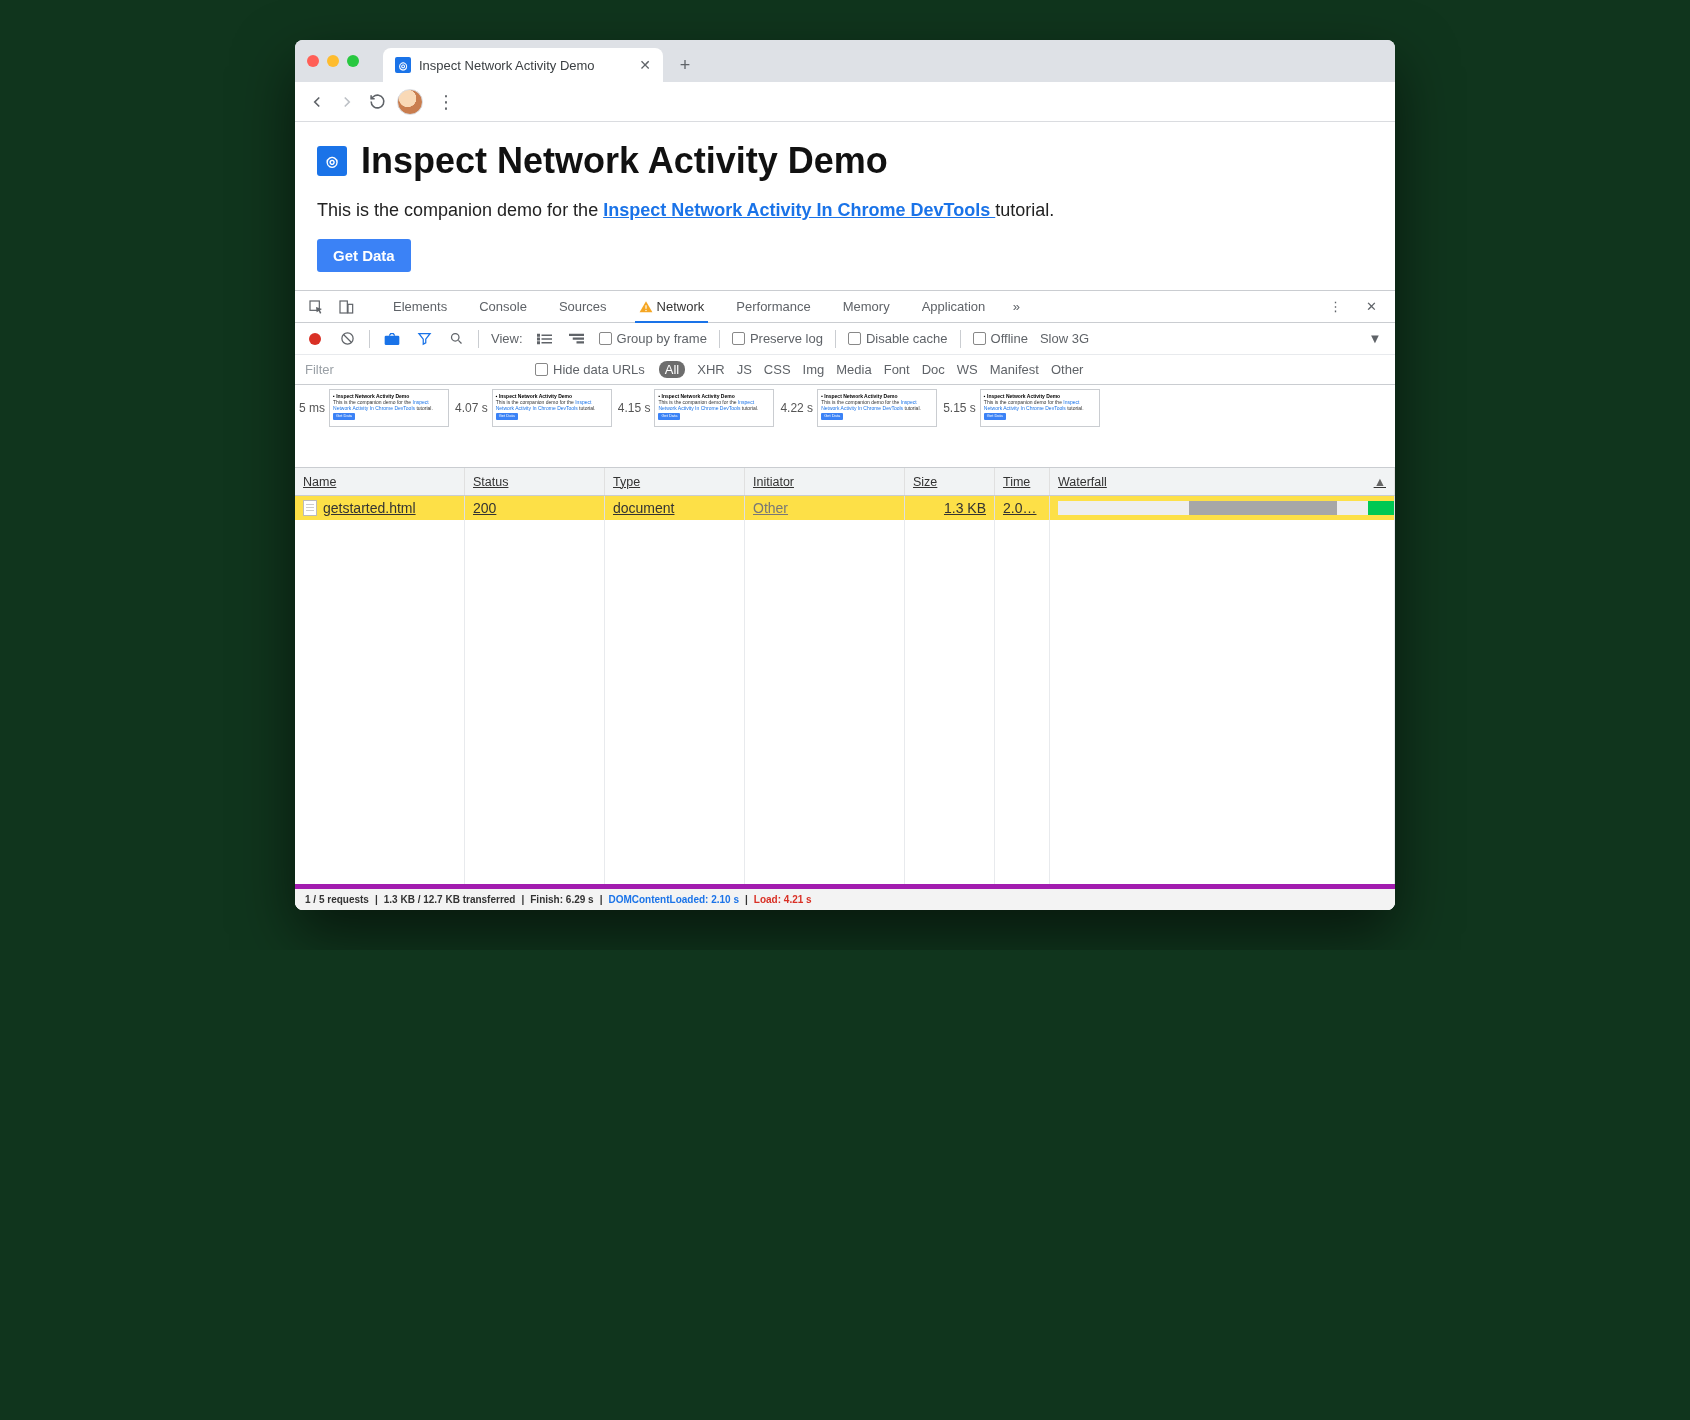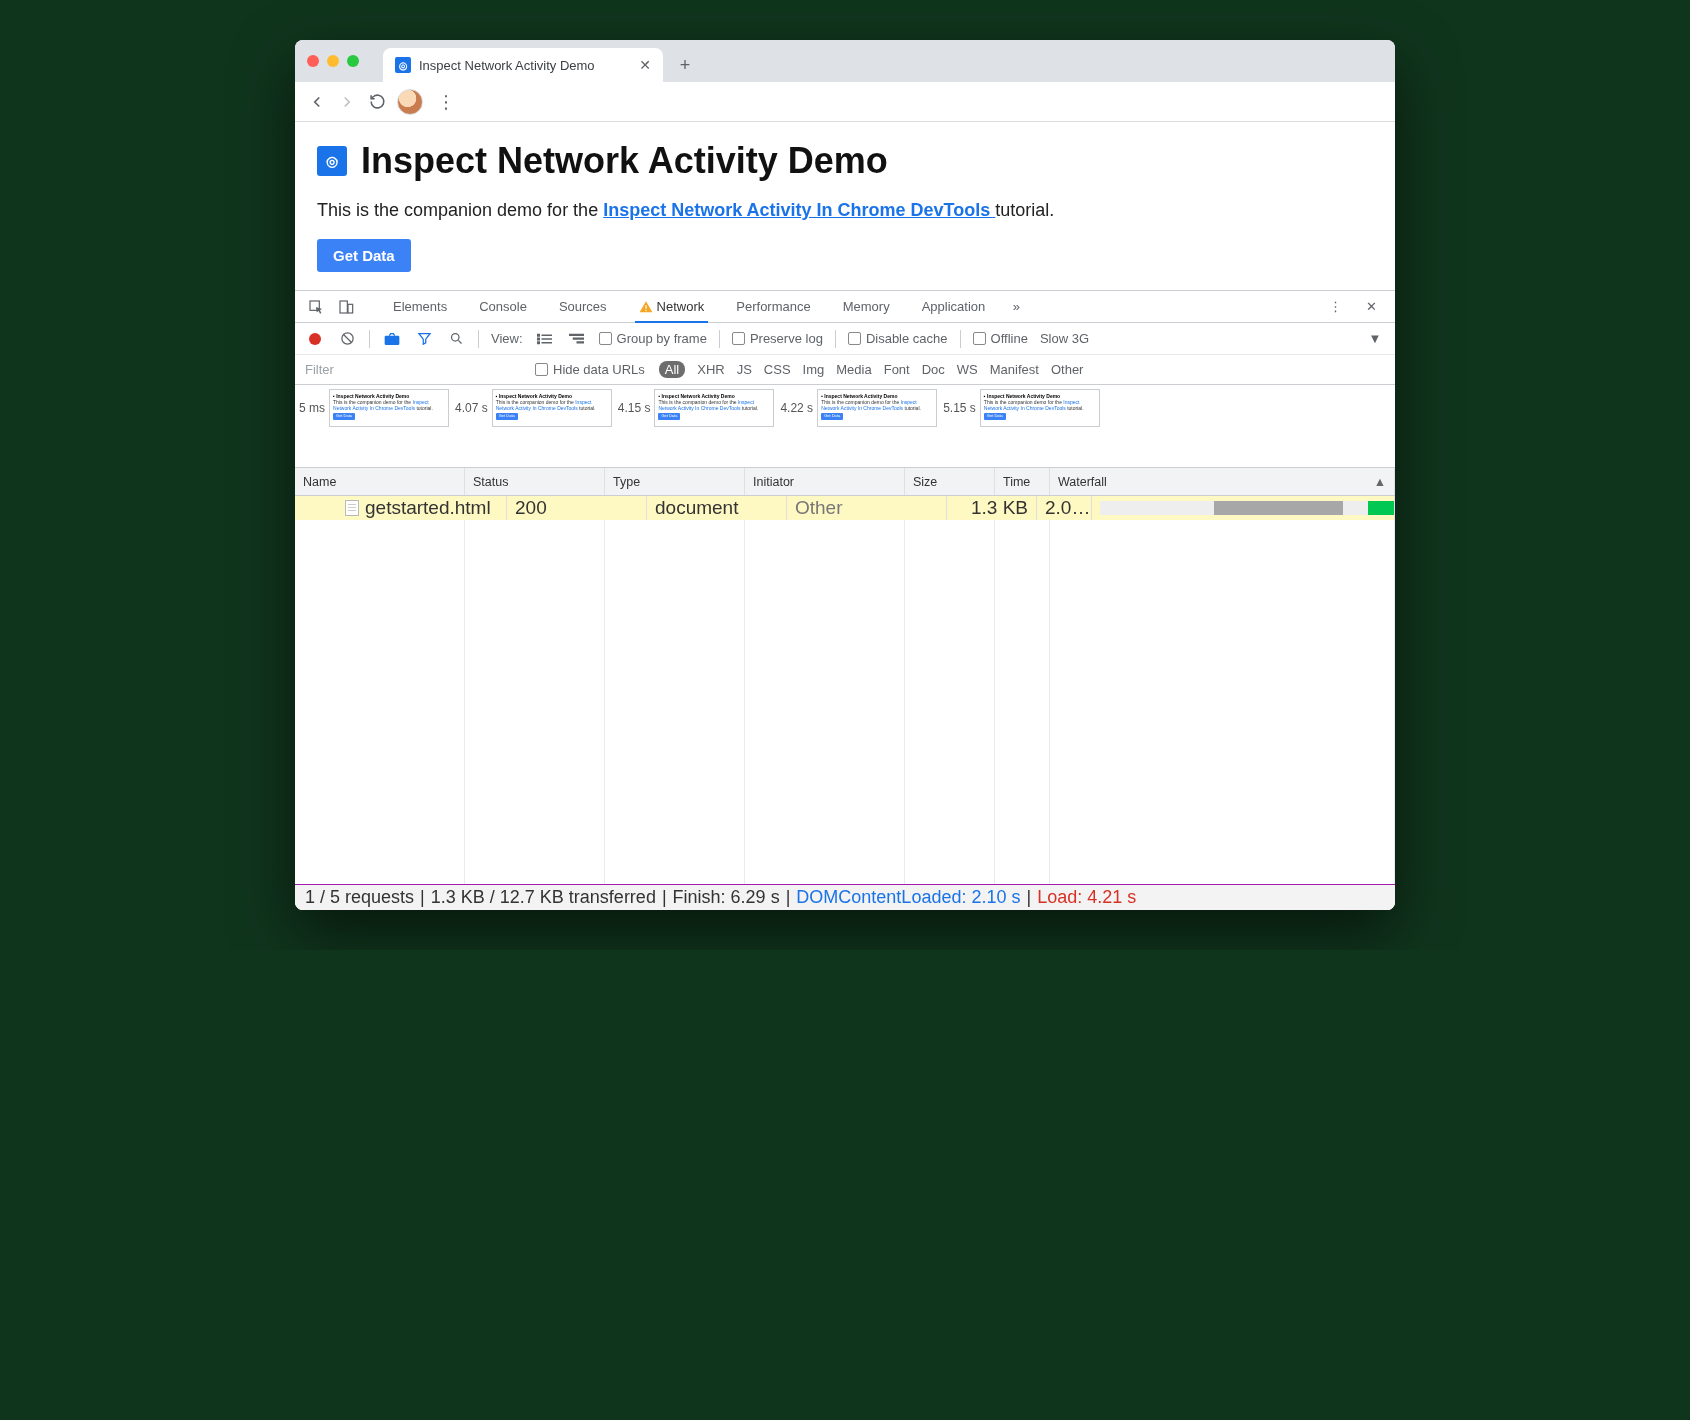--- a/index.html
+++ b/index.html
@@ -72,38 +72,38 @@
   .frame{display:flex;flex-direction:row;align-items:center;gap:4px;}
   .frame .ts{font-size:12px;color:#555;}
   .thumb{width:120px;height:38px;border:1px solid #cacdd1;background:#fff;padding:3px;font-size:5px;line-height:1.2;overflow:hidden;}
   .thumb .th-title{font-weight:700;color:#000;font-size:5px;white-space:nowrap;}
   .thumb .th-link{color:#1a73e8;}
   .thumb .th-btn{display:inline-block;background:#3b82f6;color:#fff;font-size:4px;padding:1px 3px;margin-top:2px;border-radius:1px;}
   
   .net-table{flex:1;display:flex;flex-direction:column;min-height:0;}
   .net-head, .net-row{display:grid;grid-template-columns:170px 140px 140px 160px 90px 55px 1fr;align-items:center;}
   .net-head{height:28px;background:#f1f3f4;border-bottom:1px solid #cacdd1;font-size:12.5px;color:#333;}
-  .net-head > div, .net-row > div{padding:0 8px;border-right:1px solid #e0e0e0;height:100%;display:flex;align-items:center;white-space:nowrap;overflow:hidden;text-overflow:ellipsis;}
+  .net-head > div, .net-row > div{padding:0 8px;border-right:1px solid #e0e0e0;height:100%;display:flex;align-items:center;white-space:nowrap;overflow:hidden;text-overflow:ellipsis;text-decoration:underline;}
   .net-head > div:last-child{justify-content:space-between;}
   .sort-arrow{color:#666;}
   .net-body{flex:1;position:relative;background:#fff;overflow:hidden;}
   .col-borders{position:absolute;top:0;bottom:0;left:0;right:0;display:grid;grid-template-columns:170px 140px 140px 160px 90px 55px 1fr;}
   .col-borders > div{border-right:1px solid #e8eaed;}
-  .net-row{height:24px;background:#fef9c3;position:relative;z-index:1;font-size:19px;padding-left:42px;}
+  .net-row{height:24px;background:#fde047;position:relative;z-index:1;font-size:14px;}
   .net-row .name{gap:6px;}
   .doc-ico{width:14px;height:16px;border:1px solid #bbb;background:#fff;position:relative;}
   .doc-ico::before{content:"";position:absolute;top:3px;left:2px;right:2px;height:1px;background:#ccc;box-shadow:0 3px 0 #ccc,0 6px 0 #ccc;}
   .sz{justify-content:flex-end;}
   .initiator{color:#777;}
   .wf-cell{padding:4px 8px!important;position:relative;}
   .wf-bar{height:14px;width:100%;position:relative;background:#eee;}
   .wf-wait{position:absolute;top:0;bottom:0;left:40%;width:45%;background:#a7a7a7;}
   .wf-dl{position:absolute;top:0;bottom:0;right:-10px;width:28px;background:#00c853;}
   
-  .statusbar{height:26px;border-top:1px solid #a21caf;background:#f3f3f3;display:flex;align-items:center;padding:0 10px;font-size:18px;gap:6px;color:#333;}
+  .statusbar{height:26px;border-top:5px solid #a21caf;background:#f3f3f3;display:flex;align-items:center;padding:0 10px;font-size:10px;gap:6px;color:#333;font-weight:bold;}
   .statusbar .dcl{color:#1a73e8;}
   .statusbar .load{color:#d93025;}
 </style>
 </head>
 <body>
 
 <div class="window">
 
   <div class="titlebar">
     <div class="traffic">

